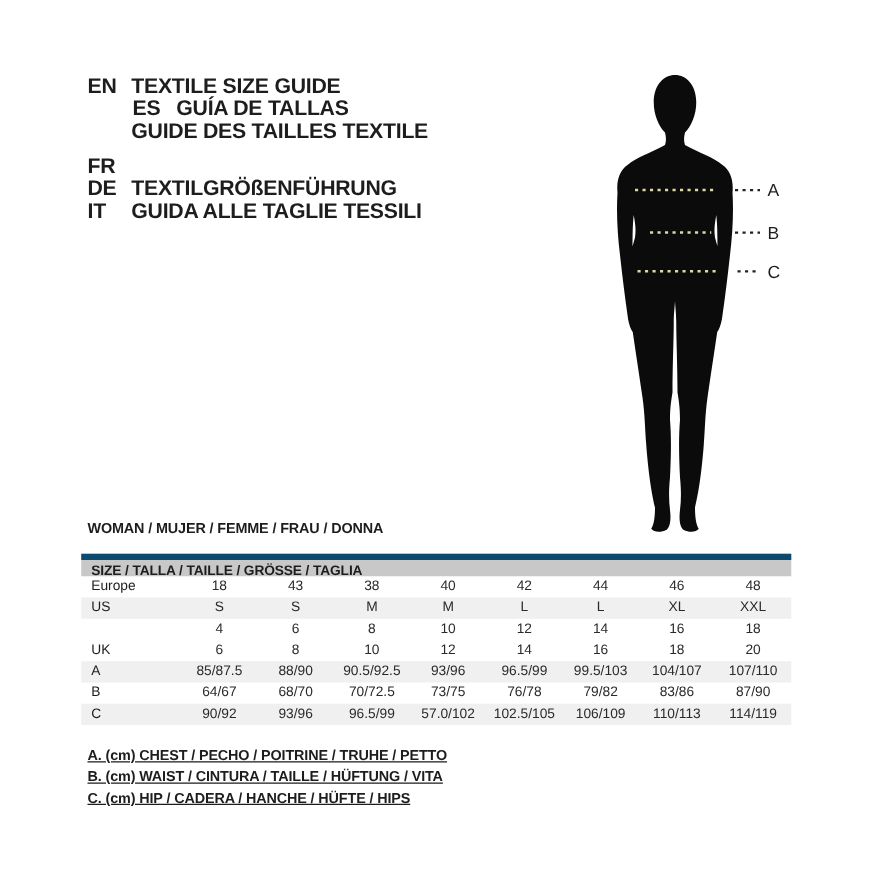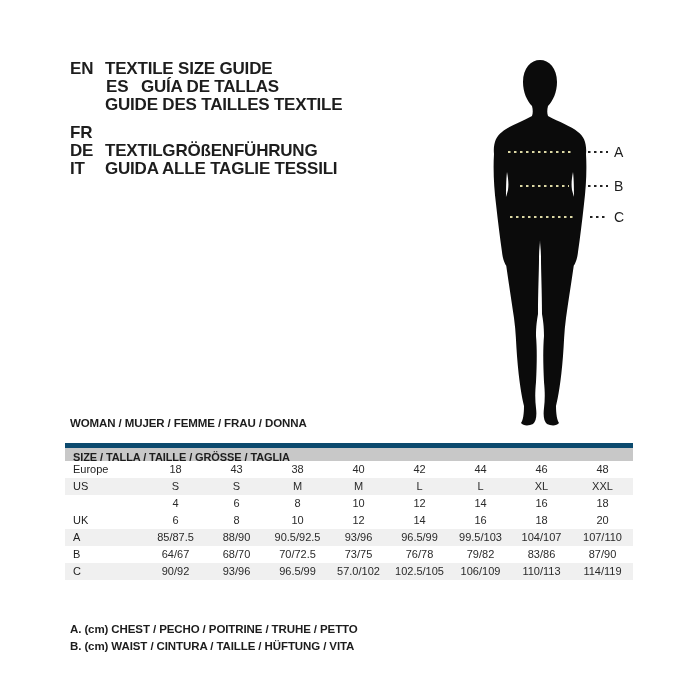--- a/index.html
+++ b/index.html
@@ -34,21 +34,21 @@
     font-weight:bold; padding-left:8px;
     border-top:5px solid #0c4a6e;
     letter-spacing:-0.1px;
   }
   .t-row { display:flex; height:17px; line-height:17px; }
   .t-row.shaded { background: var(--row-shaded-bg, #f0f0f0); justify-content: flex-end; }
   .t-label { width:80px; padding-left:8px; flex:0 0 auto; }
   .t-cell { width:61px; flex:0 0 auto; text-align:center; color:#2a2a2a; }
 
   
-  .legend { position:absolute; left:70px; top:621px; }
+  .legend { position:absolute; left:70px; top:597px;text-decoration:underline; }
   .legend-line { font-size:11.5px; font-weight:bold; line-height:17px; letter-spacing:-0.1px; }
 </style>
 </head>
 <body>
 
 <div class="canvas">
 
   <div class="lang-list" id="lang-list">
       <div class="lang-row">
         <div class="lang-code" style="display: inline-block;">EN</div>
@@ -196,15 +196,16 @@
           <div class="t-cell">106/109</div>
           <div class="t-cell">110/113</div>
           <div class="t-cell">114/119</div>
         </div>
       </div>
   </div>
 
   <div class="legend" id="legend">
       <div class="legend-line">A. (cm) CHEST / PECHO / POITRINE / TRUHE / PETTO</div>
       <div class="legend-line">B. (cm) WAIST / CINTURA / TAILLE / HÜFTUNG / VITA</div>
+      <div class="legend-line">C. (cm) HIP / CADERA / HANCHE / HÜFTE / HIPS</div>
     </div>
 
 </div>
 
 </body></html>

